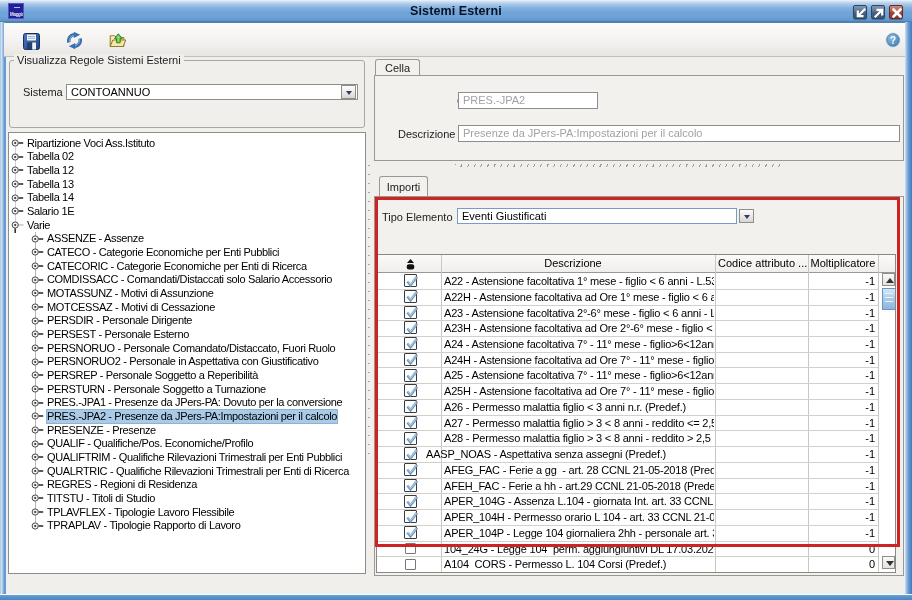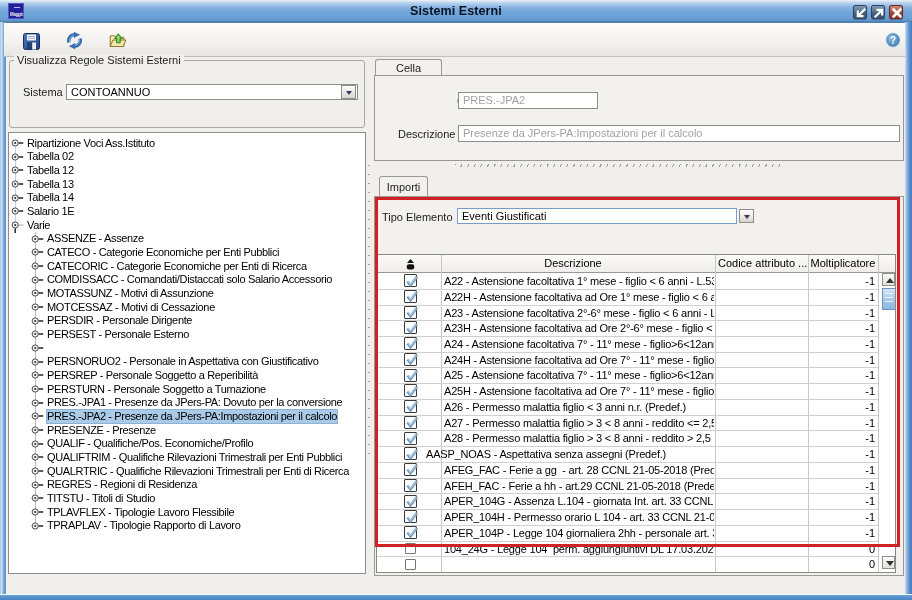--- a/index.html
+++ b/index.html
@@ -221,20 +221,21 @@
       <circle cx="4.2" cy="5" r="3.1" fill="#f2f2f2" stroke="#4a4a4a" stroke-width="1"></circle>
       <circle cx="4.2" cy="5" r="1.1" fill="#333"></circle>
       <rect x="7.6" y="4.2" width="4.6" height="1.6" fill="#333"></rect>
     </svg>
     <div class="trow" style="left:39px;top:195.9px;">PERSEST - Personale Esterno</div>
     <svg class="abs" style="left:23px;top:211.05px;" width="14" height="10" viewBox="0 0 14 10">
       <circle cx="4.2" cy="5" r="3.1" fill="#f2f2f2" stroke="#4a4a4a" stroke-width="1"></circle>
       <circle cx="4.2" cy="5" r="1.1" fill="#333"></circle>
       <rect x="7.6" y="4.2" width="4.6" height="1.6" fill="#333"></rect>
     </svg>
+    <div class="trow" style="left:39px;top:209.6px;">PERSNORUO - Personale Comandato/Distaccato, Fuori Ruolo</div>
     <svg class="abs" style="left:23px;top:224.72000000000003px;" width="14" height="10" viewBox="0 0 14 10">
       <circle cx="4.2" cy="5" r="3.1" fill="#f2f2f2" stroke="#4a4a4a" stroke-width="1"></circle>
       <circle cx="4.2" cy="5" r="1.1" fill="#333"></circle>
       <rect x="7.6" y="4.2" width="4.6" height="1.6" fill="#333"></rect>
     </svg>
     <div class="trow" style="left:39px;top:223.2px;">PERSNORUO2 - Personale in Aspettativa con Giustificativo</div>
     <svg class="abs" style="left:23px;top:238.39px;" width="14" height="10" viewBox="0 0 14 10">
       <circle cx="4.2" cy="5" r="3.1" fill="#f2f2f2" stroke="#4a4a4a" stroke-width="1"></circle>
       <circle cx="4.2" cy="5" r="1.1" fill="#333"></circle>
       <rect x="7.6" y="4.2" width="4.6" height="1.6" fill="#333"></rect>
@@ -300,21 +301,21 @@
       <rect x="7.6" y="4.2" width="4.6" height="1.6" fill="#333"></rect>
     </svg>
     <div class="trow" style="left:39px;top:373.6px;">TPLAVFLEX - Tipologie Lavoro Flessibile</div>
     <svg class="abs" style="left:23px;top:388.76px;" width="14" height="10" viewBox="0 0 14 10">
       <circle cx="4.2" cy="5" r="3.1" fill="#f2f2f2" stroke="#4a4a4a" stroke-width="1"></circle>
       <circle cx="4.2" cy="5" r="1.1" fill="#333"></circle>
       <rect x="7.6" y="4.2" width="4.6" height="1.6" fill="#333"></rect>
     </svg>
     <div class="trow" style="left:39px;top:387.3px;">TPRAPLAV - Tipologie Rapporto di Lavoro</div>
   </div>
-<div class="tab abs" style="left:375px;top:59px;width:67px;height:17px;line-height:17px;border-color:#9a9895;">Cella</div>
+<div class="tab abs" style="left:375px;top:59px;width:45px;height:17px;line-height:17px;border-color:#9a9895;">Cella</div>
 <div class="panel abs" style="left:374px;top:75px;width:530px;height:86px;"></div>
 <div class="lbl abs" style="left:413px;top:95px;margin-left:44px;">Codice</div>
 <div class="field abs" style="left:458px;top:92px;width:140px;height:17px;">PRES.-JPA2</div>
 <div class="lbl abs" style="left:398px;top:128px;">Descrizione</div>
 <div class="field abs" style="left:458px;top:125px;width:442px;height:17px;">Presenze da JPers-PA:Impostazioni per il calcolo</div>
 <div class="dotH abs" style="left:455px;top:164px;width:325px;height:3px;"></div>
 <div class="dotV abs" style="left:368px;top:165px;width:2px;height:295px;"></div>
 <div class="tab abs" style="left:379px;top:176px;width:49px;height:20px;line-height:20px;border-color:#9a9895;">Importi</div>
 <div class="panel abs" style="left:374px;top:196px;width:530px;height:380px;"></div>
 <div class="lbl abs" style="left:382px;top:211px;">Tipo Elemento</div>
@@ -470,20 +471,21 @@
       <path d="M3 6.3 L5.6 9.4 L11.4 2.2" stroke="#aecbe2" stroke-width="1.2" fill="none"></path>
     </svg>
     <div class="drow" style="left:67px;top:271.8px;width:270px;overflow:hidden;">APER_104P - Legge 104 giornaliera 2hh - personale art. 33 CCNL</div>
     <div class="num" style="left:431px;top:271.8px;width:67px;">-1</div>
     <div class="rline" style="left:0;top:285.5px;width:501px;"></div>
     <div class="chk off" style="left:28px;top:288.0px;"></div>
     <div class="drow" style="left:67px;top:287.5px;width:270px;overflow:hidden;">104_24G - Legge 104  perm. aggiungiuntivi DL 17.03.2020</div>
     <div class="num" style="left:431px;top:287.5px;width:67px;">0</div>
     <div class="rline" style="left:0;top:301.3px;width:501px;"></div>
     <div class="chk off" style="left:28px;top:303.8px;"></div>
+    <div class="drow" style="left:67px;top:303.3px;width:270px;overflow:hidden;">A104  CORS - Permesso L. 104 Corsi (Predef.)</div>
     <div class="num" style="left:431px;top:303.3px;width:67px;">0</div>
     <div class="sbtn" style="left:505px;top:18px;">
       <div class="up"></div>
     </div>
     <div class="abs" style="left:505px;top:33px;width:14px;height:22px;background:linear-gradient(180deg,#d5e6f6 0%,#a9cbe9 50%,#8cb6e0 100%);border:1px solid #6a94c2;">
       <div style="position:absolute;left:2px;top:4px;width:8px;height:1px;background:#e8f2fa;"></div>
       <div style="position:absolute;left:2px;top:8px;width:8px;height:1px;background:#e8f2fa;"></div>
       <div style="position:absolute;left:2px;top:12px;width:8px;height:1px;background:#e8f2fa;"></div>
     </div>
     <div class="sbtn" style="left:505px;top:301px;">

